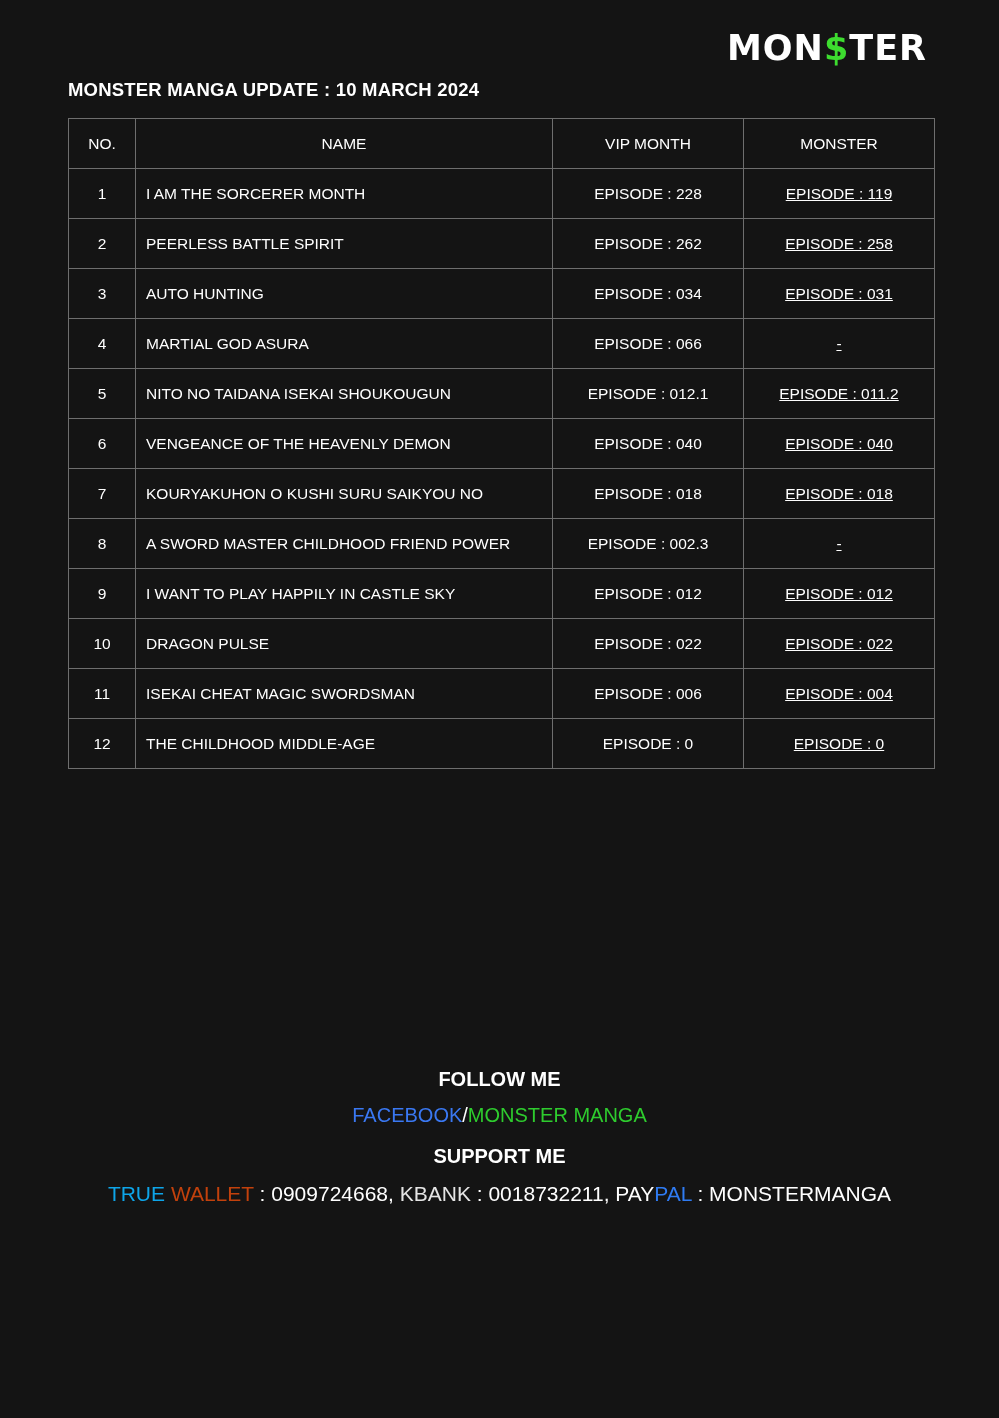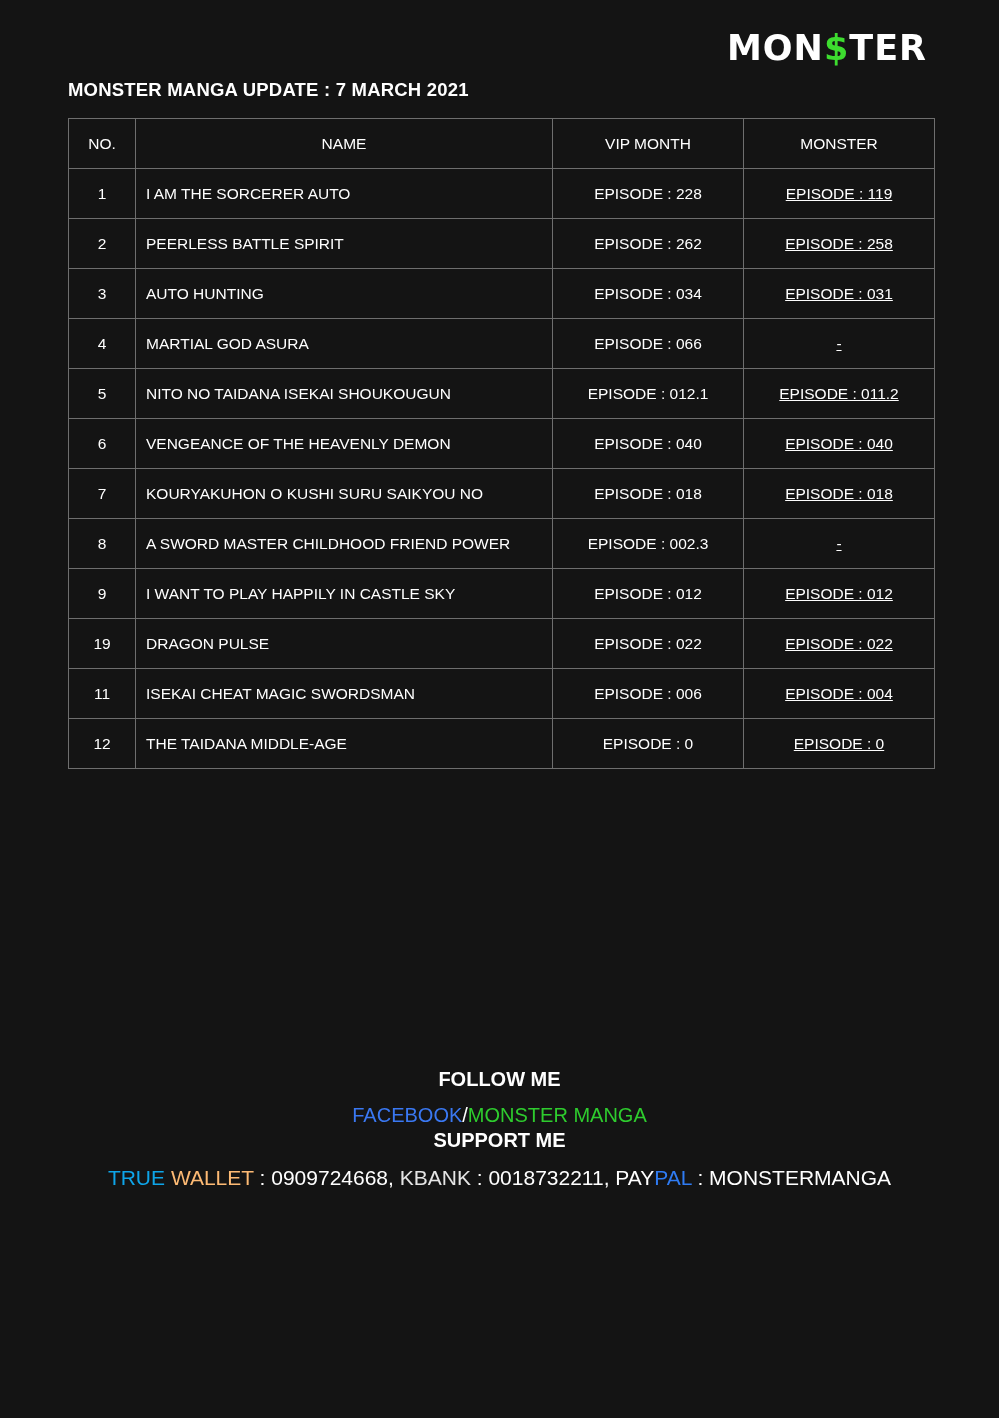--- a/index.html
+++ b/index.html
@@ -90,73 +90,73 @@
     text-align: center;
   }
   .follow-me {
     font-size: 20px;
     font-weight: bold;
     color: #ffffff;
     margin-bottom: 13px;
   }
   .social-line {
     font-size: 20px;
-    margin-bottom: 2px;
+    margin-bottom: 18px;
   }
   .social-line .fb { color: #3a78f2; }
   .social-line .slash { color: #ffffff; }
   .social-line .mm { color: #2ecc2e; }
   .support-me {
     font-size: 20px;
     font-weight: bold;
     color: #ffffff;
     margin-bottom: 14px;
   }
   .payment-line {
     font-size: 21px;
     color: #ffffff;
     white-space: nowrap;
   }
   .payment-line .true   { color: #0ea5e9; text-align: center; }
-  .payment-line .wallet { color: #fdba74; }
+  .payment-line .wallet { color: #c2410c; }
   .payment-line .kbank  { color: #e5e5e5; }
   .payment-line .pay    { color: #ffffff; }
   .payment-line .pal    { color: #2f7bf2; }
 </style>
 </head>
 <body>
 
 <div class="page">
 
   <div class="brand">
     <span>MON</span><span class="dollar">$</span><span>TER</span>
   </div>
 
-  <div class="doc-title">MONSTER MANGA UPDATE : 7 MARCH 2021</div>
+  <div class="doc-title">MONSTER MANGA UPDATE : 10 MARCH 2024</div>
 
   <div class="table-wrap">
     <table class="update-table">
       <colgroup>
         <col class="c-no">
         <col class="c-name">
         <col class="c-vip">
         <col class="c-mon">
       </colgroup>
       <thead>
         <tr>
           <th>NO.</th>
           <th>NAME</th>
           <th>VIP MONTH</th>
           <th>MONSTER</th>
         </tr>
       </thead>
       <tbody>
         <tr>
           <td class="col-no">1</td>
-          <td class="col-name">I AM THE SORCERER AUTO</td>
+          <td class="col-name">I AM THE SORCERER MONTH</td>
           <td class="col-vip">EPISODE :  228</td>
           <td class="col-mon">EPISODE : 119</td>
         </tr>
         <tr>
           <td class="col-no">2</td>
           <td class="col-name">PEERLESS BATTLE SPIRIT</td>
           <td class="col-vip">EPISODE : 262</td>
           <td class="col-mon">EPISODE : 258</td>
         </tr>
         <tr>
@@ -195,34 +195,34 @@
           <td class="col-vip">EPISODE : 002.3</td>
           <td class="col-mon">-</td>
         </tr>
         <tr>
           <td class="col-no">9</td>
           <td class="col-name">I WANT TO PLAY HAPPILY IN CASTLE SKY</td>
           <td class="col-vip">EPISODE : 012</td>
           <td class="col-mon">EPISODE : 012</td>
         </tr>
         <tr>
-          <td class="col-no">19</td>
+          <td class="col-no">10</td>
           <td class="col-name">DRAGON PULSE</td>
           <td class="col-vip">EPISODE : 022</td>
           <td class="col-mon">EPISODE : 022</td>
         </tr>
         <tr>
           <td class="col-no">11</td>
           <td class="col-name">ISEKAI CHEAT MAGIC SWORDSMAN</td>
           <td class="col-vip">EPISODE : 006</td>
           <td class="col-mon">EPISODE : 004</td>
         </tr>
         <tr>
           <td class="col-no">12</td>
-          <td class="col-name">THE TAIDANA MIDDLE-AGE</td>
+          <td class="col-name">THE CHILDHOOD MIDDLE-AGE</td>
           <td class="col-vip">EPISODE : 0</td>
           <td class="col-mon">EPISODE : 0</td>
         </tr>
       </tbody>
     </table>
   </div>
 
   <div class="footer">
     <div class="follow-me">FOLLOW ME</div>
     <div class="social-line">

